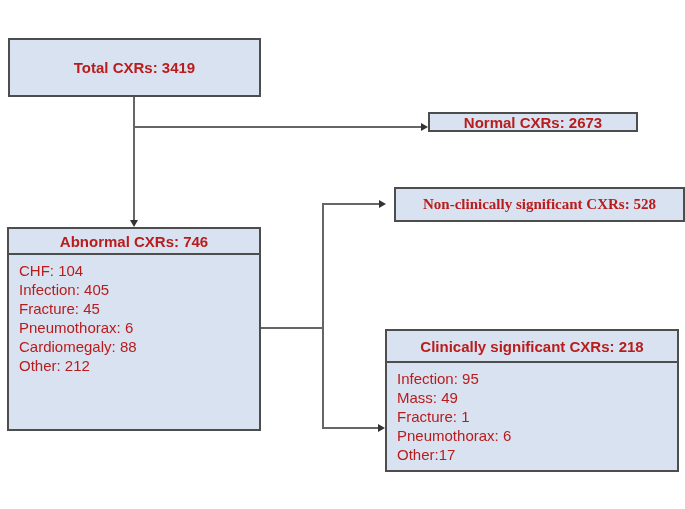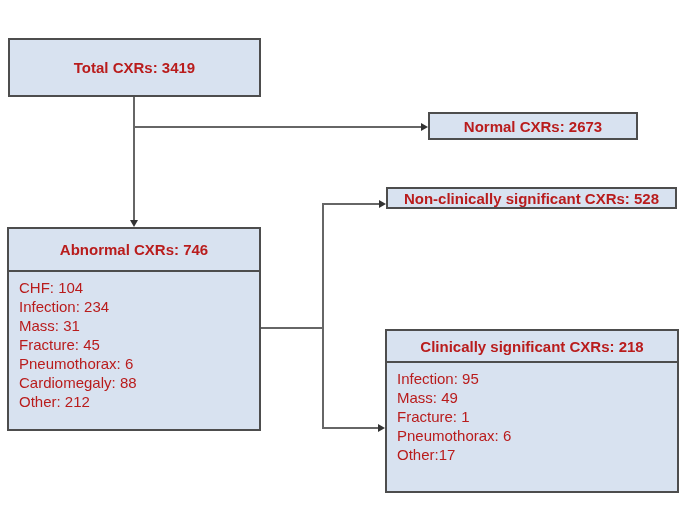--- a/index.html
+++ b/index.html
@@ -30,21 +30,21 @@
   .box-header {
     box-sizing: border-box;
     border-bottom: 2px solid #4d4d4d;
     font-weight: bold;
     font-size: 15px;
     text-align: center;
     display: flex;
     align-items: center;
     justify-content: center;
   }
-  .abnormal .box-header { height: 43px; }
+  .abnormal .box-header { height: 26px; }
   .clinsig  .box-header { height: 32px; }
   .box-body {
     padding: 6px 4px 0 10px;
     font-size: 15px;
     line-height: 19px;
   }
   .hline, .vline { position: absolute; background: #666666; }
   .hline { height: 2px; }
   .vline { width: 2px; }
   .arrow-right {
@@ -54,24 +54,24 @@
     border-left: 7px solid #333333;
   }
   .arrow-down {
     position: absolute; width: 0; height: 0;
     border-left: 4px solid transparent;
     border-right: 4px solid transparent;
     border-top: 7px solid #333333;
   }
   
   .total    { left: 8px;   top: 8px;   width: 253px; height: 59px; }
-  .normal   { left: 428px; top: 82px;  width: 210px; height: 28px; }
-  .nonclin  { left: 386px; top: 157px; width: 291px; height: 22px; }
+  .normal   { left: 428px; top: 82px;  width: 210px; height: 20px; }
+  .nonclin  { left: 394px; top: 157px; width: 291px; height: 35px; font-family: Liberation Serif, serif; }
   .abnormal { left: 7px;   top: 197px; width: 254px; height: 204px; }
-  .clinsig  { left: 385px; top: 299px; width: 294px; height: 164px; }
+  .clinsig  { left: 385px; top: 299px; width: 294px; height: 143px; }
 </style>
 </head>
 <body>
 
 <div class="canvas">
 
   <div class="vline" style="left:133px; top:67px; height:123px;"></div>
   <div class="arrow-down" style="left:130px; top:190px;"></div>
 
   <div class="hline" style="left:134px; top:96px; width:287px;"></div>
@@ -95,22 +95,21 @@
   </div>
 
   <div class="box simple nonclin">
     <span>Non-clinically significant CXRs: 528</span>
   </div>
 
   <div class="box abnormal">
     <div class="box-header">Abnormal CXRs: 746</div>
     <div class="box-body">
       <div>CHF: 104</div>
-      <div>Infection: 234</div>
-      <div>Mass: 31</div>
+      <div>Infection: 405</div>
       <div>Fracture: 45</div>
       <div>Pneumothorax: 6</div>
       <div>Cardiomegaly: 88</div>
       <div>Other: 212</div>
     </div>
   </div>
 
   <div class="box clinsig">
     <div class="box-header">Clinically significant CXRs: 218</div>
     <div class="box-body">

